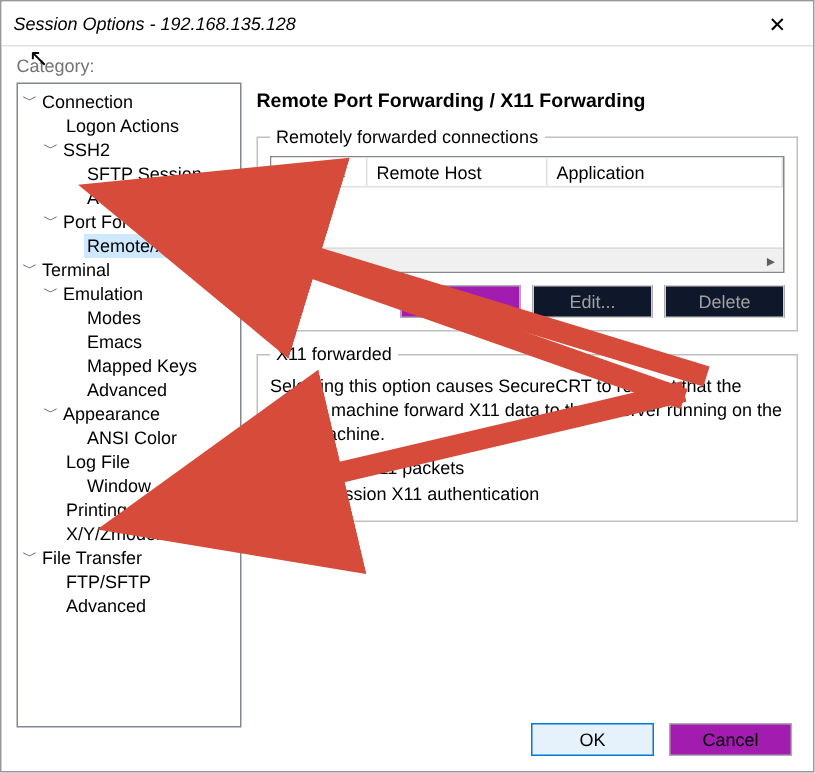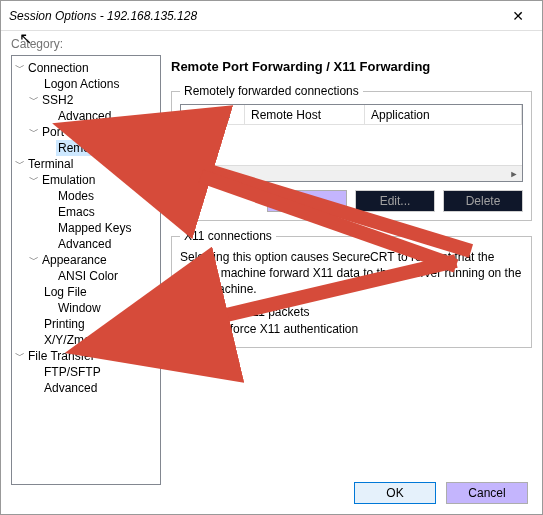--- a/index.html
+++ b/index.html
@@ -28,21 +28,21 @@
 .table { border: 1px solid #828790; background: #fff; height: 78px; position: relative; }
 .thead { display: flex; background: #fff; border-bottom: 1px solid #e0e0e0; height: 20px; align-items: center; font-family: SimSun, monospace; }
 .thead .col { padding: 0 6px; border-right: 1px solid #e0e0e0; height: 100%; display: flex; align-items: center; }
 .thead .c1 { width: 64px; }
 .thead .c2 { width: 120px; }
 .thead .c3 { flex: 1; }
 .sort { font-size: 9px; color: #666; margin-left: 4px; }
 .scrollbar { position: absolute; bottom: 0; left: 0; right: 0; height: 16px; background: #f0f0f0; border-top: 1px solid #dcdcdc; display: flex; align-items: center; justify-content: space-between; }
 .scrollbar .arr { width: 16px; text-align: center; color: #606060; font-size: 9px; }
 .btnrow { display: flex; justify-content: flex-end; gap: 8px; padding-top: 8px; }
-.btn { min-width: 80px; height: 22px; border: 1px solid #adadad; background: #c4b5fd; text-align: center; line-height: 20px; cursor: pointer; }
+.btn { min-width: 80px; height: 22px; border: 1px solid #adadad; background: #a21caf; text-align: center; line-height: 20px; cursor: pointer; }
 .btn.disabled { color: #a0a0a0; border-color: #d0d0d0; background: #0f172a; cursor: default; }
 .desc { color: #000; line-height: 16px; margin-bottom: 8px; }
 .chk { display: flex; align-items: center; gap: 4px; margin: 3px 0; }
 .chk input { width: 13px; height: 13px; }
 .chk.ind { margin-left: 18px; }
 .footer { position: absolute; bottom: 10px; right: 14px; display: flex; gap: 10px; }
 .footer .btn { min-width: 82px; }
 .footer .ok { border: 1px solid #0078d7; background: #e5f1fb; }
 svg.arrows { position: absolute; left: 0; top: 0; pointer-events: none; }
 </style>
@@ -68,20 +68,25 @@
         </li>
       <li>
           <div class="row indent3">
             <span class="lbl">Logon Actions</span>
           </div>
         </li>
       <li>
           <div class="row indent2">
             <span class="tw">﹀</span>
             <span class="lbl">SSH2</span>
+          </div>
+        </li>
+      <li>
+          <div class="row indent4">
+            <span class="lbl">SFTP Session</span>
           </div>
         </li>
       <li>
           <div class="row indent4">
             <span class="lbl">Advanced</span>
           </div>
         </li>
       <li>
           <div class="row indent2">
             <span class="tw">﹀</span>
@@ -199,29 +204,29 @@
         </div>
       </div>
       <div class="btnrow">
         <div class="btn">Add...</div>
         <div class="btn disabled">Edit...</div>
         <div class="btn disabled">Delete</div>
       </div>
     </fieldset>
 
     <fieldset>
-      <legend>X11 connections</legend>
+      <legend>X11 forwarded</legend>
       <div class="desc">Selecting this option causes SecureCRT to request that the remote machine forward X11 data to the X server running on the local machine.</div>
       <label class="chk">
         <input type="checkbox" checked="" style="">
         <span>Forward X11 packets</span>
       </label>
       <label class="chk ind">
         <input type="checkbox" checked="" style="">
-        <span>Enforce X11 authentication</span>
+        <span>Session X11 authentication</span>
       </label>
     </fieldset>
   </div>
 </div>
 
 <div class="footer">
   <div class="btn ok">OK</div>
   <div class="btn">Cancel</div>
 </div>
 

